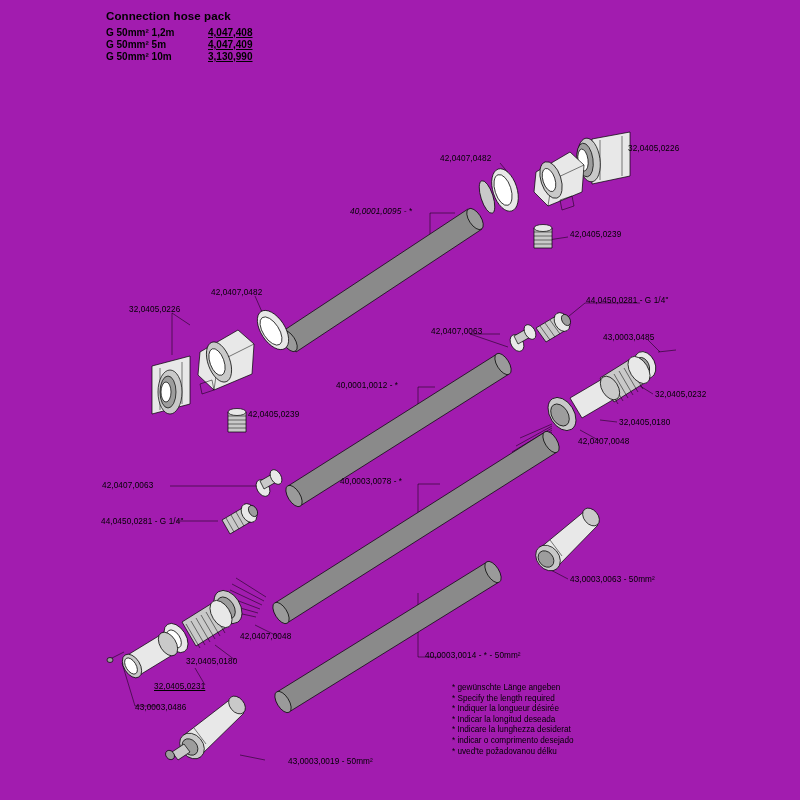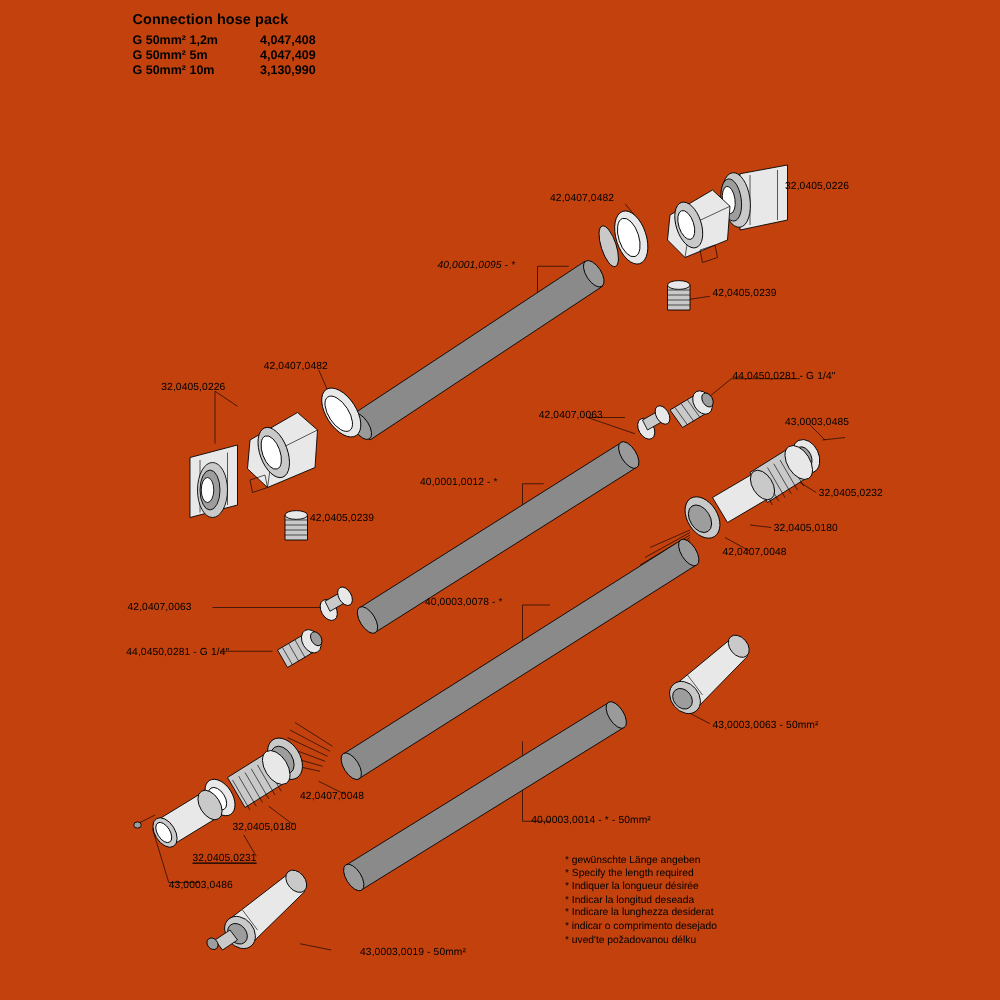--- a/index.html
+++ b/index.html
@@ -4,21 +4,21 @@
 <style>
   html, body {
     margin: 0;
     padding: 0;
     background: #ffffff;
   }
   #page {
     position: relative;
     width: 800px;
     height: 800px;
-    background: #c2410c;
+    background: #a21caf;
     font-family: "Liberation Sans", sans-serif;
     color: #000000;
     overflow: hidden;
   }
   
   .title-block {
     position: absolute;
     left: 106px;
     top: 10px;
   }
@@ -32,21 +32,21 @@
     border-collapse: collapse;
     font-size: 10px;
     font-weight: bold;
   }
   .title-block td {
     padding: 0 0 1px 0;
     vertical-align: top;
     white-space: nowrap;
   }
   .title-block td.spec { width: 100px; margin-left: 24px; }
-  .title-block td.code { padding-left: 2px; }
+  .title-block td.code { padding-left: 2px; text-decoration: underline; }
 
   
   .lbl {
     position: absolute;
     font-size: 8.2px;
     font-weight: normal;
     letter-spacing: 0.1px;
     white-space: nowrap;
     color: #000;
   }
@@ -307,21 +307,21 @@
   </svg>
 
   <div class="lbl" style="left:440px; top:154px;">42,0407,0482</div>
   <div class="lbl" style="left:628px; top:144px;">32,0405,0226</div>
   <div class="lbl" style="left:350px; top:207px;font-style:italic;">40,0001,0095 - *</div>
   <div class="lbl" style="left:570px; top:230px;">42,0405,0239</div>
   <div class="lbl" style="left:211px; top:288px;">42,0407,0482</div>
   <div class="lbl" style="left:129px; top:305px;">32,0405,0226</div>
   <div class="lbl" style="left:586px; top:296px;">44,0450,0281 - G 1/4"</div>
   <div class="lbl" style="left:431px; top:327px;">42,0407,0063</div>
-  <div class="lbl" style="left:628px; top:333px;text-align:right;">43,0003,0485</div>
+  <div class="lbl" style="left:603px; top:333px;text-align:right;">43,0003,0485</div>
   <div class="lbl" style="left:336px; top:381px;">40,0001,0012 - *</div>
   <div class="lbl" style="left:655px; top:390px;">32,0405,0232</div>
   <div class="lbl" style="left:248px; top:410px;">42,0405,0239</div>
   <div class="lbl" style="left:619px; top:418px;">32,0405,0180</div>
   <div class="lbl" style="left:578px; top:437px;">42,0407,0048</div>
   <div class="lbl" style="left:102px; top:481px;">42,0407,0063</div>
   <div class="lbl" style="left:340px; top:477px;">40,0003,0078 - *</div>
   <div class="lbl" style="left:101px; top:517px;">44,0450,0281 - G 1/4"</div>
   <div class="lbl" style="left:570px; top:575px;text-align:right;">43,0003,0063 - 50mm²</div>
   <div class="lbl" style="left:240px; top:632px;">42,0407,0048</div>

